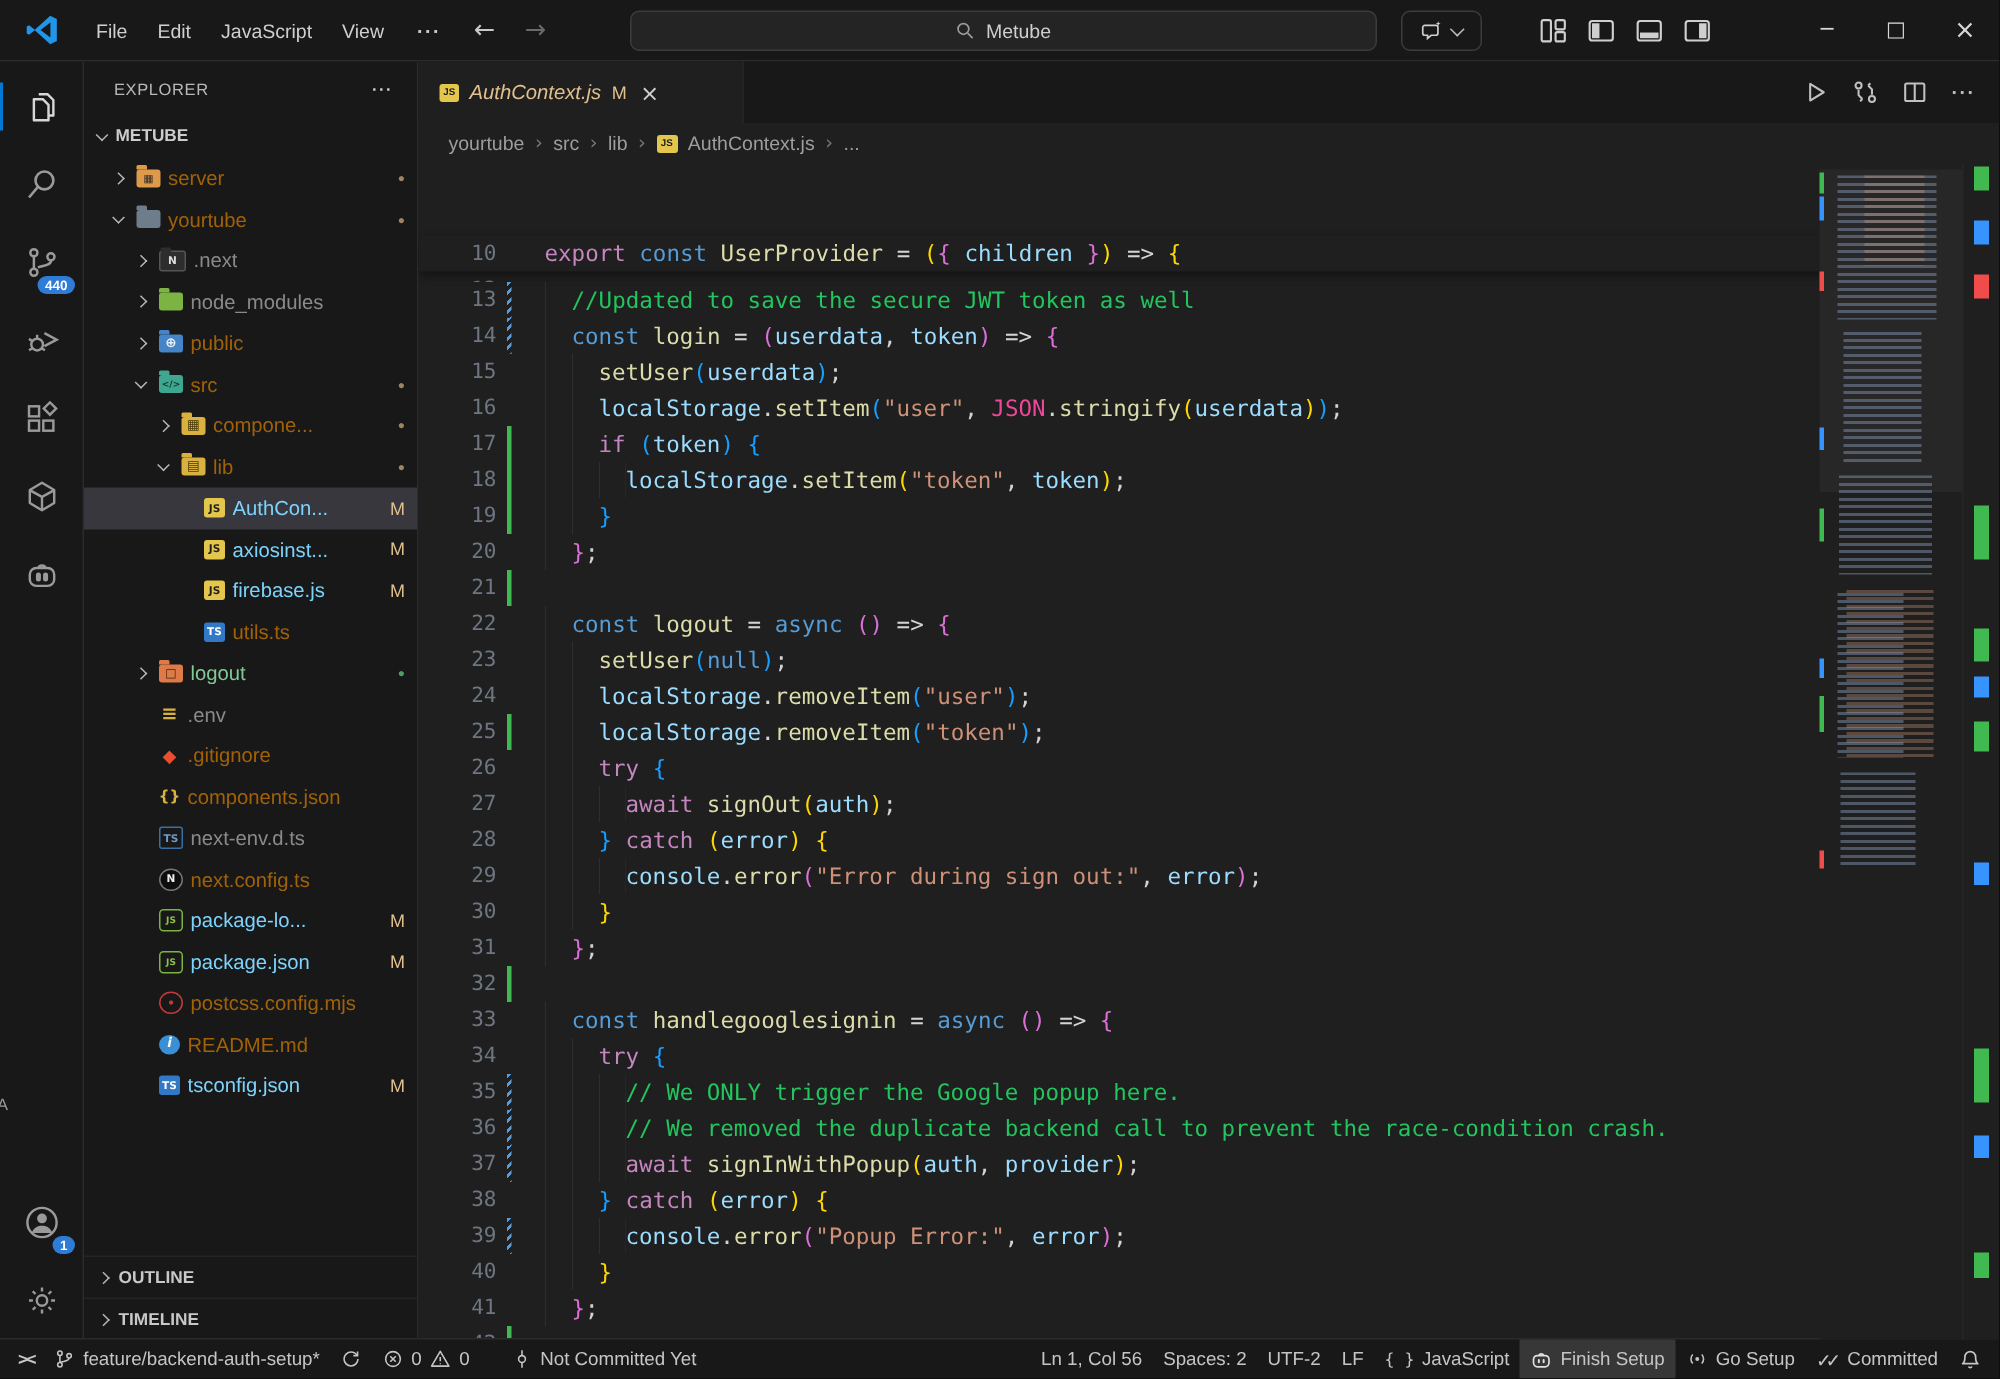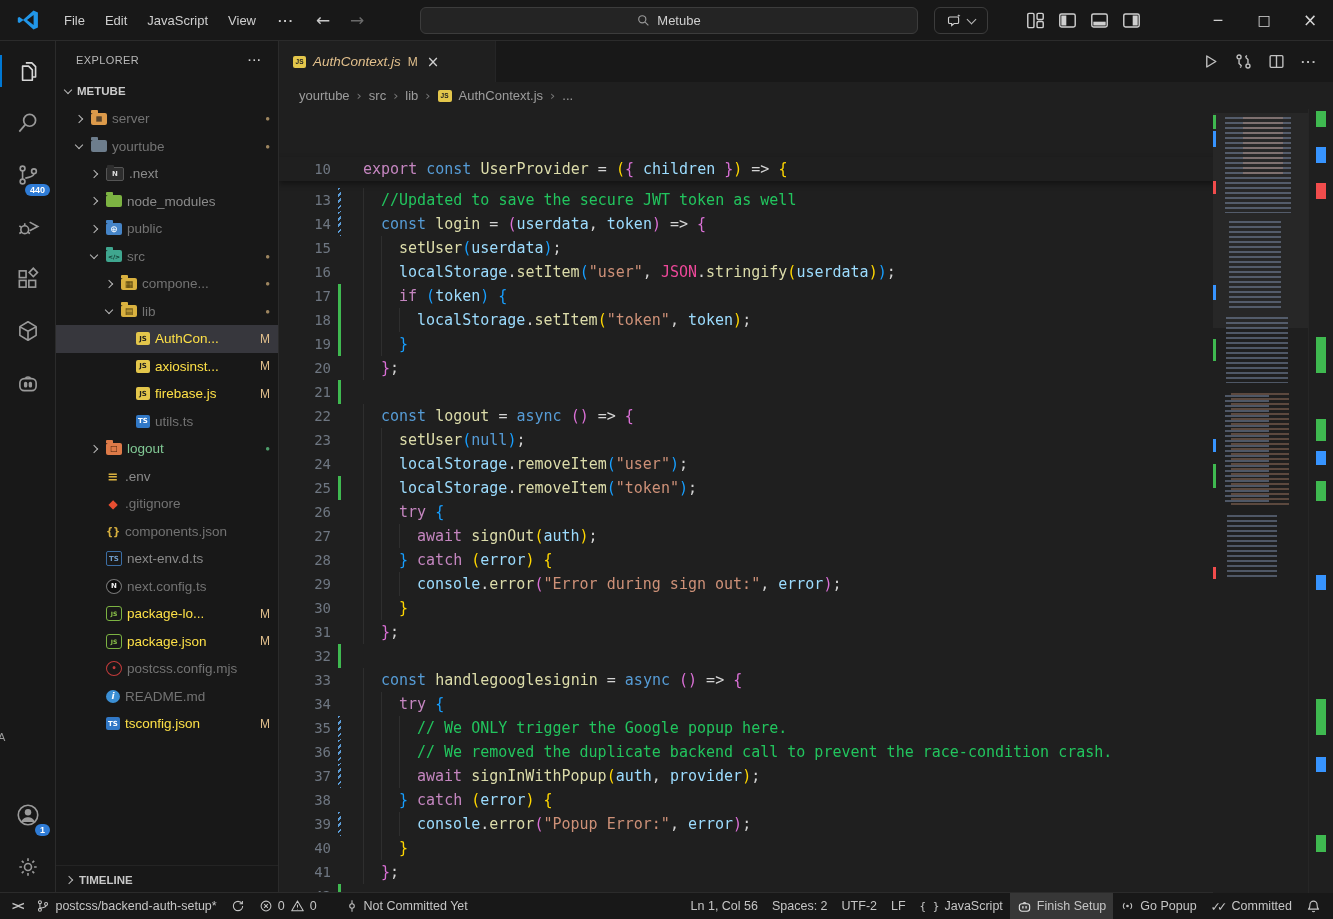--- a/index.html
+++ b/index.html
@@ -59,21 +59,21 @@
   .i-ts,.i-tsconfig{background:#3178c6;color:#fff}
   .i-ts-dim{background:transparent;border:1px solid #3b6ea5;color:#6f9cc9}
   .i-next{background:#0d0d0d;border:1px solid #777;border-radius:50%;color:#eee}
   .i-npm{background:transparent;border:1px solid #7cb342;border-radius:3px;color:#8bc34a;font-size:6px}
   .i-postcss{background:transparent;border:1.5px solid #c23b3b;border-radius:50%;color:#c23b3b;font-size:8px}
   .i-info{background:#3b8fd4;border-radius:50%;color:#fff;font-size:9px;font-style:italic}
   .i-env{background:transparent;color:#d9b13f;font-size:13px}
   .i-git{background:transparent;color:#e84e31;font-size:12px}
   .i-braces{background:transparent;color:#d9b13f;font-size:10px}
   .tlbl{white-space:nowrap;overflow:hidden}
-  .c-n{color:#737373}.c-mod{color:#fde047}.c-add{color:#81c995}.c-dim{color:#8a8a8a}
+  .c-n{color:#a16207}.c-mod{color:#7dd3fc}.c-add{color:#81c995}.c-dim{color:#8a8a8a}
   .tbadge{margin-left:auto;color:#e2c08d;font-size:12px}
   .tdot{margin-left:auto;font-size:8px}
   .d-m{color:#9d855f}.d-a{color:#4e9d6b}
   .sb-foot{position:absolute;left:0;right:0;bottom:0}
   .sb-foot-row{height:27px;border-top:1px solid #242424;display:flex;align-items:center;gap:3px;padding-left:8px;font-weight:bold;font-size:11.5px;color:#c8c8c8}
   
   #editor{position:absolute;top:41px;left:279px;right:0;bottom:26px;background:#1f1f1f}
   #tabbar{height:41px;background:#181818;display:flex;align-items:stretch}
   .tab{width:192px;background:#1f1f1f;display:flex;align-items:center;gap:7px;padding:0 10px 0 14px;border-right:1px solid #252526;font-size:13.5px}
   .tab-label{color:#e2c08d;font-style:italic}
@@ -371,20 +371,24 @@
         <div class="trow" style="padding-left: 32px;">
           <span class="tw"></span>
           <span class="ticon i-tsconfig">TS</span>
           <span class="tlbl c-mod">tsconfig.json</span>
           <span class="tbadge">M</span>
         </div>
       </div>
     <div class="sb-foot">
       <div class="sb-foot-row">
         <span class="cv right"></span>
+        <span>OUTLINE</span>
+      </div>
+      <div class="sb-foot-row">
+        <span class="cv right"></span>
         <span>TIMELINE</span>
       </div>
     </div>
   </aside>
 
   <section id="editor">
     <div id="tabbar">
       <div class="tab">
         <span class="bc-ico">JS</span>
         <span class="tab-label">AuthContext.js</span>
@@ -458,21 +462,21 @@
 
   <footer id="statusbar">
     <span class="sb-item sb-remote">&gt;&lt;</span>
     <span class="sb-item">
       <svg width="14" height="14" viewBox="0 0 16 16" fill="none" stroke="#c5c5c5" stroke-width="1.2">
           <circle cx="4.5" cy="3.6" r="1.7"></circle>
           <circle cx="4.5" cy="12.4" r="1.7"></circle>
           <circle cx="11.5" cy="5.6" r="1.7"></circle>
           <path d="M4.5 5.3v5.4M11.5 7.3c0 2.4-3.4 2.2-7 3.4"></path>
         </svg>
-      <span>postcss/backend-auth-setup*</span>
+      <span>feature/backend-auth-setup*</span>
     </span>
     <span class="sb-item">
       <svg width="14" height="14" viewBox="0 0 16 16" fill="none" stroke="#c5c5c5" stroke-width="1.2">
           <path d="M13.3 8A5.3 5.3 0 1 1 8 2.7c2 0 3.7 1 4.7 2.6"></path>
           <path d="M13 2.2v3.2H9.8"></path>
         </svg>
     </span>
     <span class="sb-item">
       <svg width="14" height="14" viewBox="0 0 16 16" fill="none" stroke="#c5c5c5" stroke-width="1.2">
           <circle cx="8" cy="8" r="5.6"></circle>
@@ -509,21 +513,21 @@
             <rect x="5.6" y="7.4" width="1.4" height="3" rx="0.7" fill="#e0e0e0" stroke="none"></rect>
             <rect x="9" y="7.4" width="1.4" height="3" rx="0.7" fill="#e0e0e0" stroke="none"></rect>
           </svg>
         <span>Finish Setup</span>
       </span>
       <span class="sb-item">
         <svg width="15" height="14" viewBox="0 0 16 16" fill="none" stroke="#c5c5c5" stroke-width="1.2">
             <circle cx="8" cy="8" r="1.5" fill="#c5c5c5" stroke="none"></circle>
             <path d="M4.6 4.6a4.8 4.8 0 0 0 0 6.8M11.4 4.6a4.8 4.8 0 0 1 0 6.8"></path>
           </svg>
-        <span>Go Popup</span>
+        <span>Go Setup</span>
       </span>
       <span class="sb-item">
         <span class="checks">✓✓</span>
         <span>Committed</span>
       </span>
       <span class="sb-item" style="padding-right:12px">
         <svg width="15" height="15" viewBox="0 0 16 16" fill="none" stroke="#c5c5c5" stroke-width="1.2">
             <path d="M8 2.2a3.8 3.8 0 0 1 3.8 3.8c0 3 .8 4.2 1.6 4.8H2.6c.8-.6 1.6-1.8 1.6-4.8A3.8 3.8 0 0 1 8 2.2z" stroke-linejoin="round"></path>
             <path d="M6.8 12.8a1.3 1.3 0 0 0 2.4 0"></path>
           </svg>

